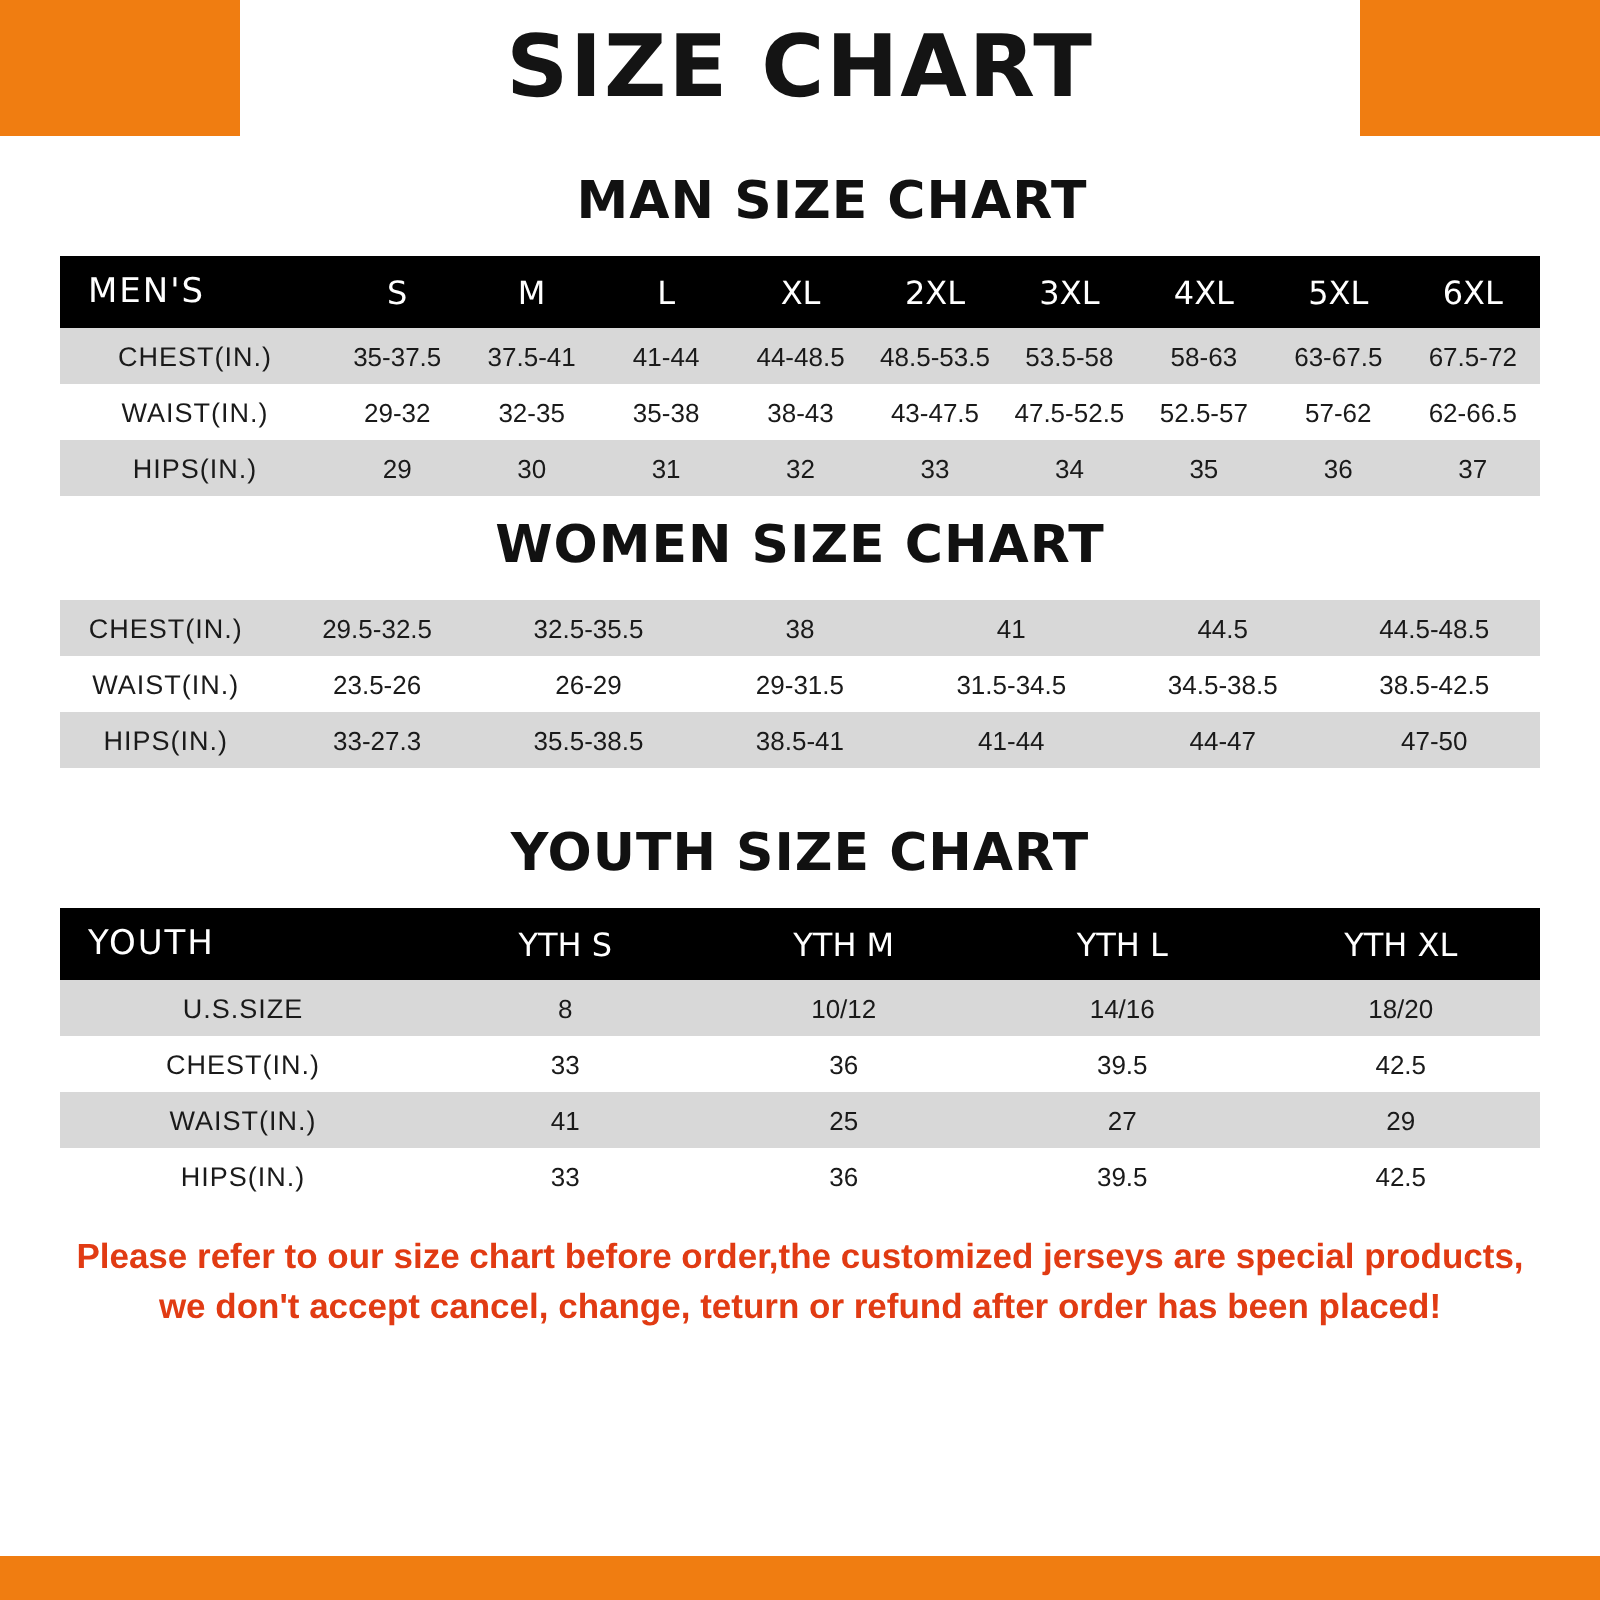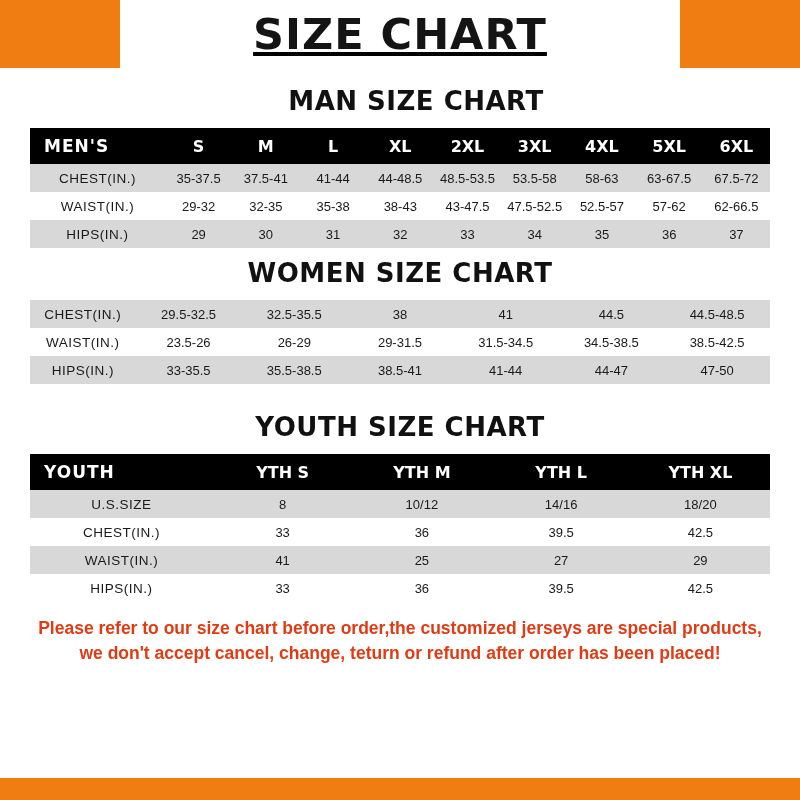--- a/index.html
+++ b/index.html
@@ -21,21 +21,20 @@
     box-sizing: border-box;
   }
   
   .banner {
     position: relative;
     height: 68px;
     background: #f07d11;
     display: flex;
     align-items: center;
     justify-content: center;
-    text-decoration: underline;
   }
   .banner-white {
     position: absolute;
     left: 50%;
     top: 0;
     transform: translateX(-50%);
     width: 560px;
     height: 68px;
     background: #ffffff;
   }
@@ -74,21 +73,21 @@
     font-size: 13px;
     color: #1a1a1a;
   }
   table.size tr.head {
     background: #000000;
     color: #ffffff;
   }
   table.size tr.head td {
     height: 34px;
     font-family: "DejaVu Sans", sans-serif;
-    font-weight: bold;
+    font-weight: normal;
     font-size: 16px;
     text-align: center;
   }
   table.size tr.head td.rowlabel {
     text-align: left;
     padding-left: 14px;
     letter-spacing: 1px;
     font-size: 17px;
   }
   table.size tr.body td {
@@ -212,21 +211,21 @@
         <td class="rowlabel">WAIST(IN.)</td>
         <td>23.5-26</td>
         <td>26-29</td>
         <td>29-31.5</td>
         <td>31.5-34.5</td>
         <td>34.5-38.5</td>
         <td>38.5-42.5</td>
       </tr>
       <tr class="body shade">
         <td class="rowlabel">HIPS(IN.)</td>
-        <td>33-35.5</td>
+        <td>33-27.3</td>
         <td>35.5-38.5</td>
         <td>38.5-41</td>
         <td>41-44</td>
         <td>44-47</td>
         <td>47-50</td>
       </tr>
     </tbody>
       </table>
   </div>
 

